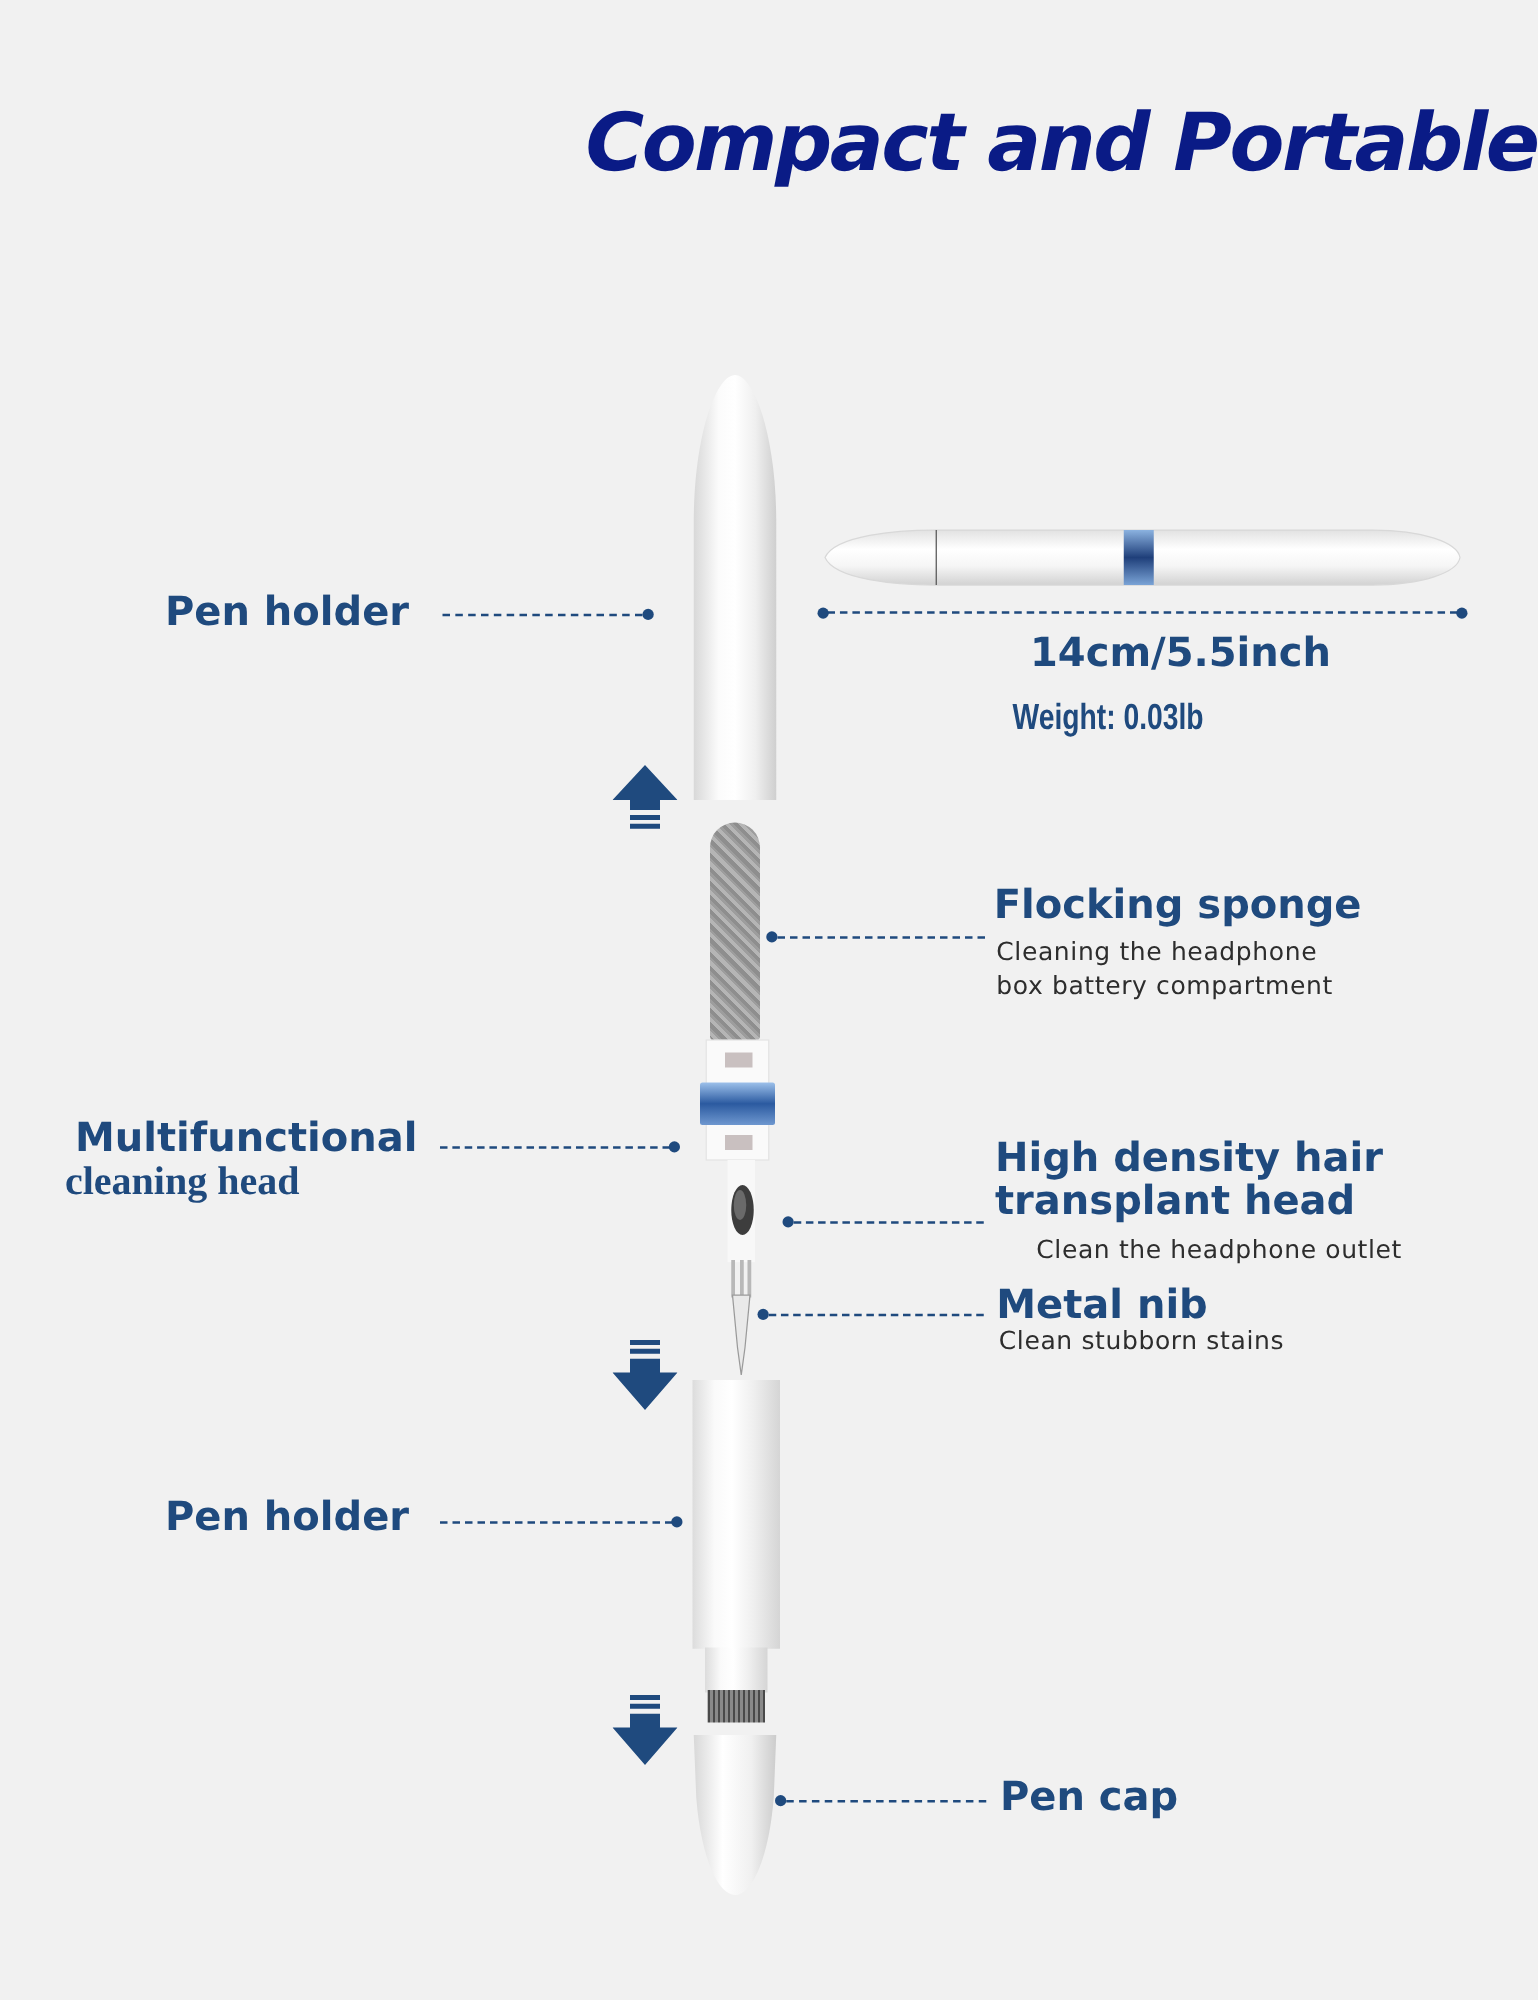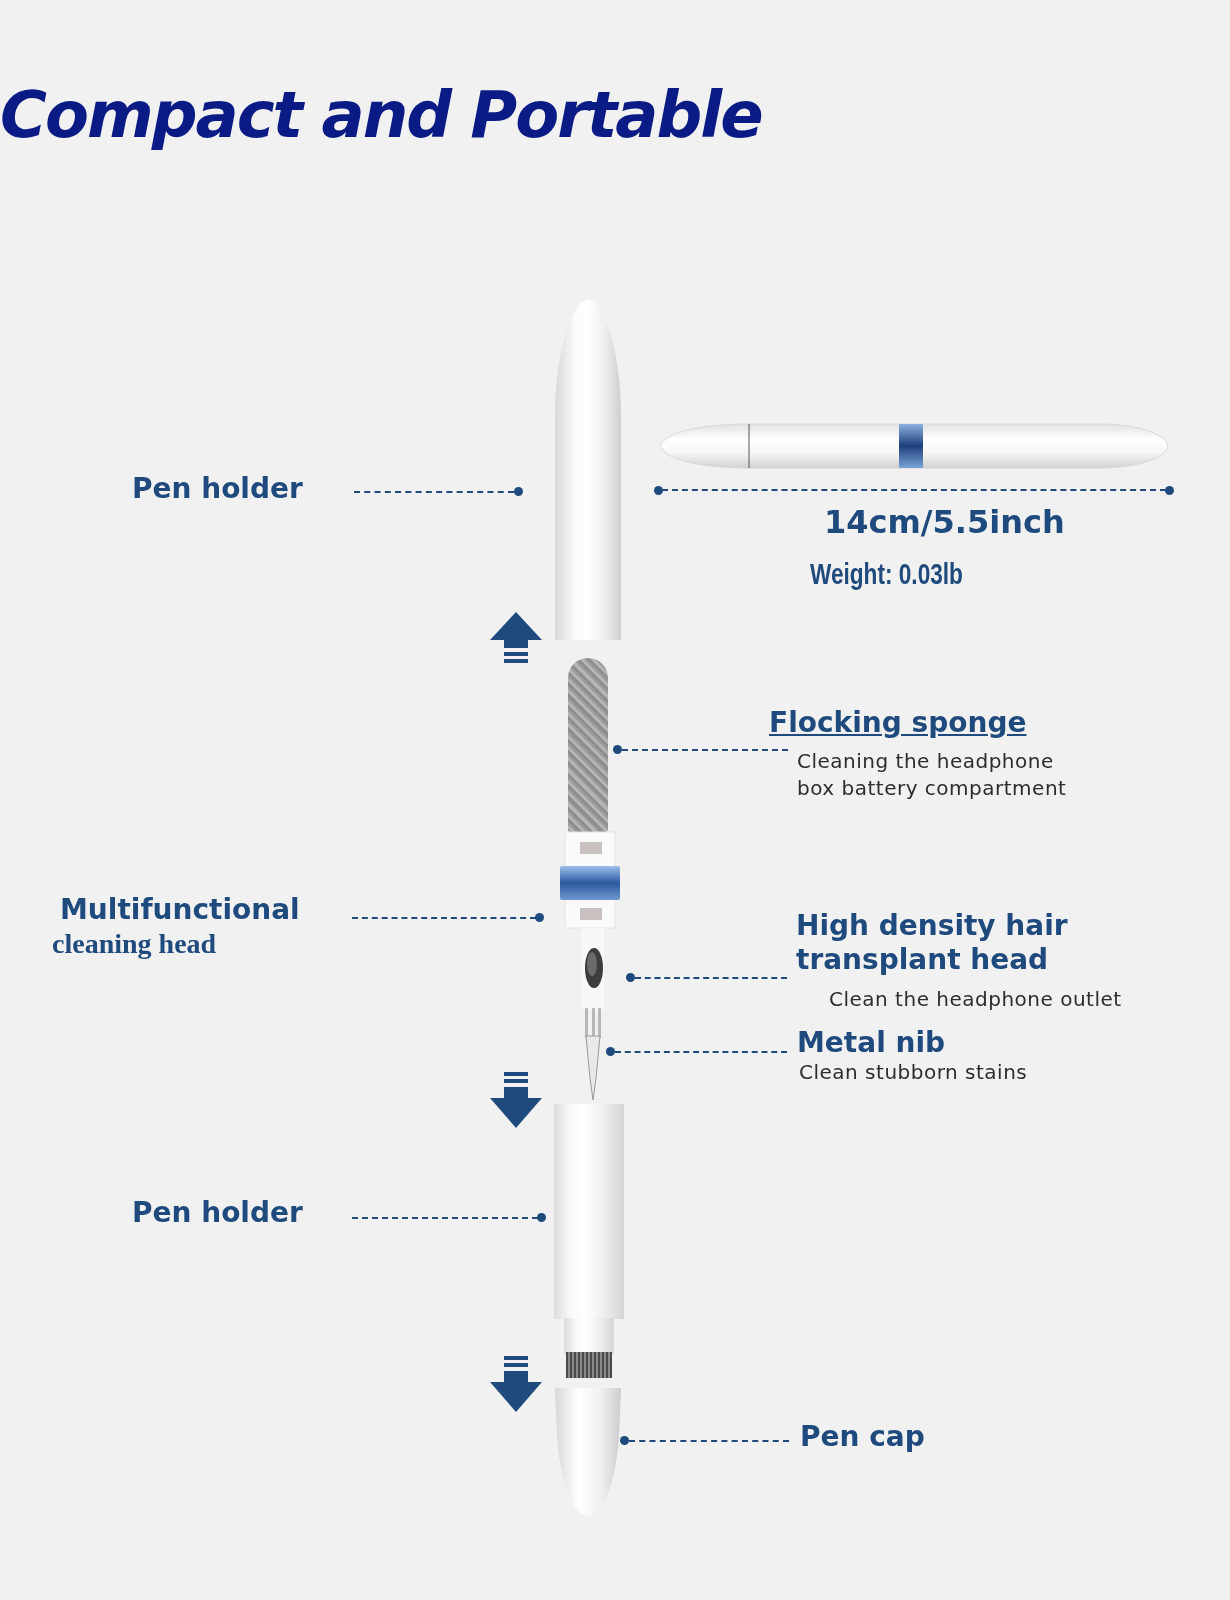--- a/index.html
+++ b/index.html
@@ -3,29 +3,29 @@
 <meta charset="utf-8">
 <style>
   html, body { margin: 0; padding: 0; }
   body {
     width: 1230px; height: 1600px; position: relative; overflow: hidden;
     background: #f1f1f1;
     font-family: "Liberation Sans", "DejaVu Sans", sans-serif;
   }
   .abs { position: absolute; }
   .title {
-    position: absolute; left: 0; top: 78px; width: 1230px; text-align: left;
+    position: absolute; left: 0; top: 78px; width: 1230px; text-align: right;
     font-family: "DejaVu Sans", sans-serif; font-weight: 900; font-style: italic;
     font-size: 64px; color: #0a1b86; letter-spacing: -2px;
   }
   .lbl {
     position: absolute; color: #1f4a7e; font-weight: 700;
     font-family: "DejaVu Sans", sans-serif; white-space: nowrap;
   }
-  .lbl-big { font-size: 28px; line-height: 34px; }
+  .lbl-big { font-size: 32px; line-height: 34px; }
   .desc {
     position: absolute; color: #2d2d2d; font-family: "DejaVu Sans", sans-serif;
     font-size: 20px; line-height: 27px; white-space: nowrap; letter-spacing: 0.5px;
   }
   .dash {
     position: absolute; height: 0; border-top: 2.5px dashed #1f4a7e;
   }
   .dot {
     position: absolute; width: 9px; height: 9px; border-radius: 50%; background: #1f4a7e;
   }
@@ -167,21 +167,21 @@
     <path d="M2,0 L68,0 L66,50 C62,100 48,128 35,128 C22,128 8,100 4,50 Z" fill="url(#vg2)"></path>
   </svg>
 </div>
 
 <div class="lbl lbl-big" style="left:132px; top:472px;">Pen holder</div>
 <div class="dash" style="left:354px; top:491px; width:160px;"></div>
 <div class="dot" style="left:514px; top:487px;"></div>
 
 <div class="dot" style="left:613px; top:745px;"></div>
 <div class="dash" style="left:622px; top:749px; width:166px;"></div>
-<div class="lbl lbl-big" style="left:769px; top:706px;text-decoration:underline;">Flocking sponge</div>
+<div class="lbl lbl-big" style="left:795px; top:706px;">Flocking sponge</div>
 <div class="desc" style="left:797px; top:748px;">Cleaning the headphone</div>
 <div class="desc" style="left:797px; top:775px;">box battery compartment</div>
 
 <div class="lbl lbl-big" style="left:60px; top:893px;">Multifunctional</div>
 <div class="lbl lbl-big" style="left:52px; top:927px;font-family:Liberation Serif, serif;">cleaning head</div>
 <div class="dash" style="left:352px; top:917px; width:184px;"></div>
 <div class="dot" style="left:535px; top:913px;"></div>
 
 <div class="dot" style="left:626px; top:973px;"></div>
 <div class="dash" style="left:635px; top:977px; width:152px;"></div>

